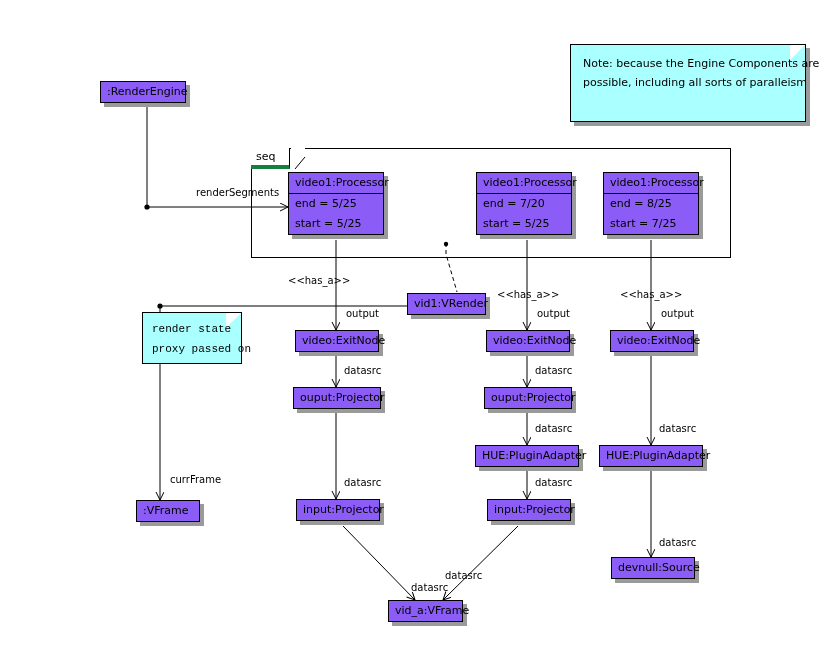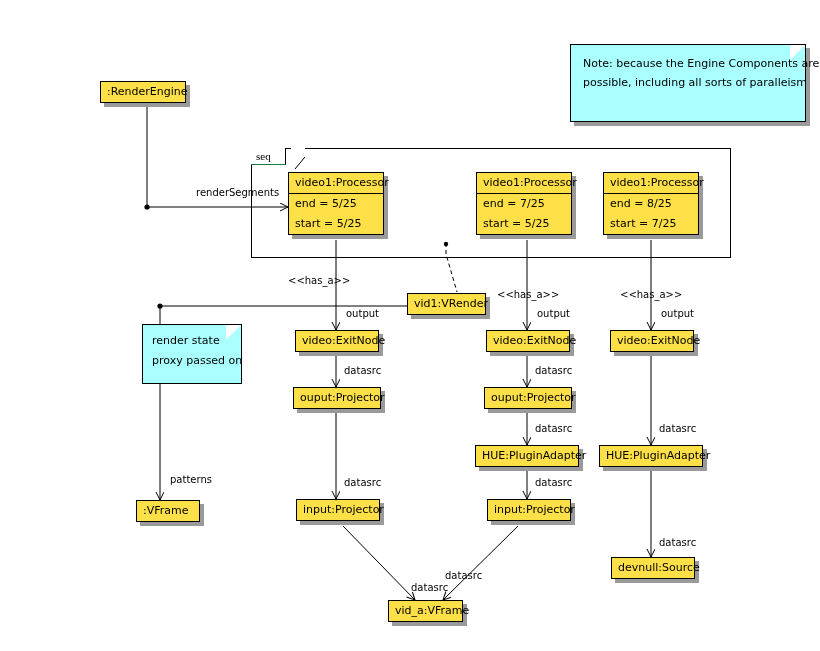--- a/index.html
+++ b/index.html
@@ -22,21 +22,21 @@
     left: 0;
     top: 0;
     width: 820px;
     height: 651px;
     pointer-events: none;
   }
 
   
   .objbox {
     position: absolute;
-    background: #fde047;
+    background: #8b5cf6;
     border: 1px solid #000000;
     box-shadow: 4px 4px 0 0 #9a9a9a;
     font-size: 11px;
     color: #000000;
     line-height: 1.1;
     box-sizing: border-box;
   }
   .objbox .title {
     padding: 4px 6px 4px 6px;
     white-space: nowrap;
@@ -106,25 +106,24 @@
   .frame {
     position: absolute;
     border: 1px solid #000000;
     background: transparent;
     box-sizing: border-box;
   }
   .frame-tab {
     position: absolute;
     background: #ffffff;
     border-right: 1px solid #000000;
-    border-bottom: 1px solid #15803d;
+    border-bottom: 4px solid #15803d;
     box-sizing: border-box;
     font-size: 11px;
     color: #000000;
-    font-family: Liberation Serif, serif;
   }
   .frame-tab .lbl {
     padding: 2px 14px 2px 5px;
     display: block;
     white-space: nowrap;
   }
 
   
   .lab {
     position: absolute;
@@ -204,41 +203,41 @@
   </svg>
 
   <div class="note shadowed" style="left:570px; top:44px; width:236px; height:78px;">
     <div class="dogear"></div>
     <div class="ntext">
       <div>Note: because the Engine Components are</div>
       <div>possible, including all sorts of paralleism</div>
     </div>
   </div>
 
-  <div class="note" style="left:142px; top:324px; width:100px; height:60px; line-height:1.85;">
+  <div class="note" style="left:142px; top:312px; width:100px; height:52px; line-height:1.85;font-family:Liberation Mono, monospace;">
     <div class="dogear"></div>
     <div class="ntext" style="padding:6px 9px 0 9px;">
       <div>render state</div>
       <div>proxy passed on</div>
     </div>
   </div>
 
   <div class="objbox" style="left:100px; top:81px; width:86px;">
     <div class="title">:RenderEngine</div>
   </div>
 
   <div class="objbox compartmented" style="left:288px; top:172px; width:96px;">
     <div class="title">video1:Processor</div>
     <div class="attr">end = 5/25</div>
     <div class="attr">start = 5/25</div>
   </div>
 
   <div class="objbox compartmented" style="left:476px; top:172px; width:96px;">
     <div class="title">video1:Processor</div>
-    <div class="attr">end = 7/25</div>
+    <div class="attr">end = 7/20</div>
     <div class="attr">start = 5/25</div>
   </div>
 
   <div class="objbox compartmented" style="left:603px; top:172px; width:96px;">
     <div class="title">video1:Processor</div>
     <div class="attr">end = 8/25</div>
     <div class="attr">start = 7/25</div>
   </div>
 
   <div class="objbox" style="left:407px; top:293px; width:79px;">
@@ -304,16 +303,16 @@
   <div class="lab" style="left:535px; top:365px;">datasrc</div>
   <div class="lab" style="left:535px; top:423px;">datasrc</div>
   <div class="lab" style="left:535px; top:477px;">datasrc</div>
 
   <div class="lab" style="left:659px; top:423px;">datasrc</div>
   <div class="lab" style="left:659px; top:537px;">datasrc</div>
 
   <div class="lab" style="left:411px; top:582px;">datasrc</div>
   <div class="lab" style="left:445px; top:570px;">datasrc</div>
 
-  <div class="lab" style="left:170px; top:474px;">patterns</div>
+  <div class="lab" style="left:170px; top:474px;">currFrame</div>
 
 
 </div>
 
 </body></html>

